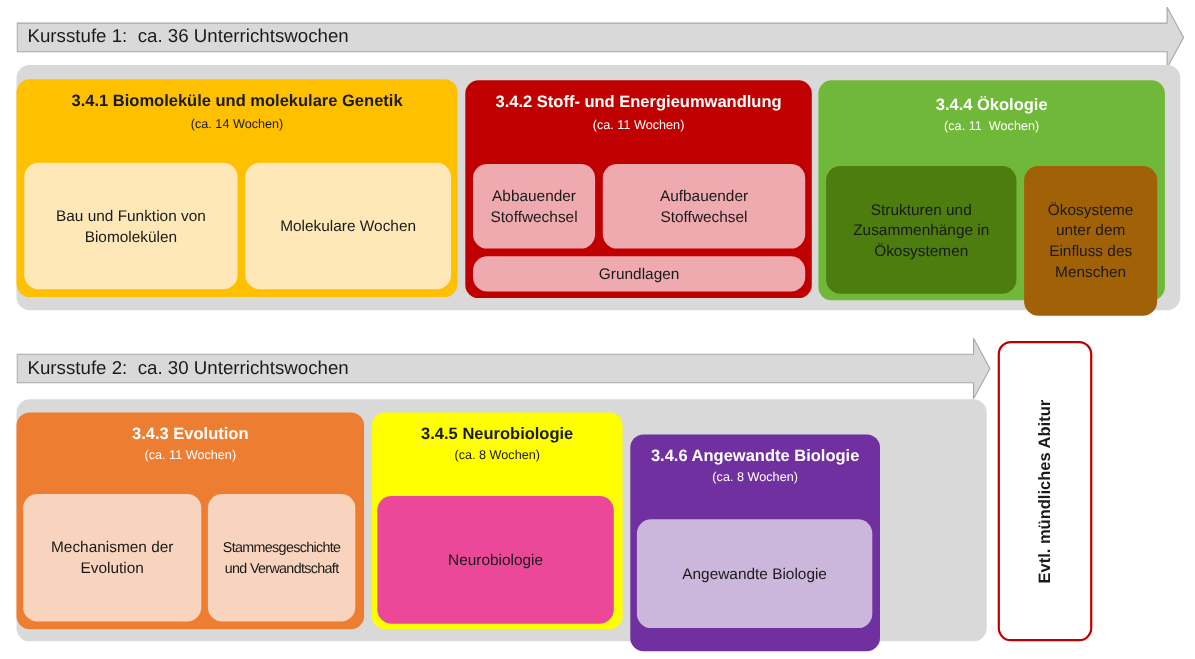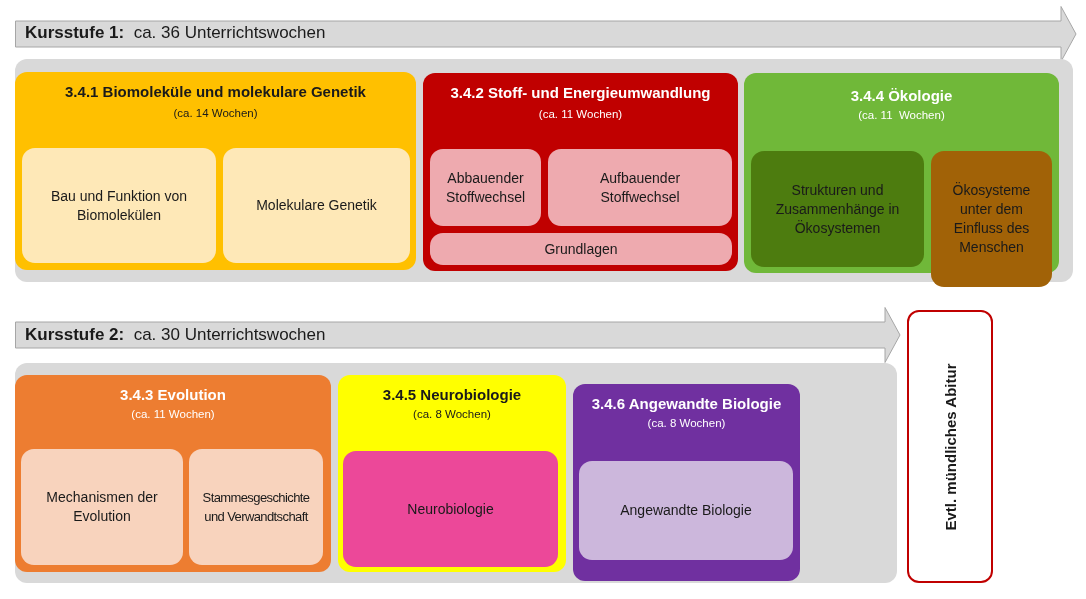--- a/index.html
+++ b/index.html
@@ -1,21 +1,21 @@
 <!DOCTYPE html>
 <html><head>
 <meta charset="utf-8">
 <style>
   html, body { margin:0; padding:0; background:#ffffff; }
   body { width:1086px; height:599px; position:relative; overflow:hidden;
          font-family:"Liberation Sans", "DejaVu Sans", sans-serif; color:#1a1a1a; }
   .arrow { position:absolute; }
   .arrow svg { position:absolute; left:0; top:0; }
   .arrow-label { position:absolute; left:10px; font-size:17px; white-space:nowrap; }
-  .arrow-label b { font-weight:bold; }
+  .arrow-label b { font-weight:normal; }
   .stage-bg { position:absolute; background:#d9d9d9; border-radius:12px; }
   .module { position:absolute; border-radius:12px; }
   .mod-title { position:absolute; left:0; right:0; text-align:center; font-weight:bold; font-size:15px; }
   .mod-sub { position:absolute; left:0; right:0; text-align:center; font-size:11.5px; }
   .topic { position:absolute; border-radius:13px; display:flex; align-items:center; justify-content:center;
            text-align:center; font-size:14px; line-height:19px; padding:0 4px; box-sizing:border-box; }
   .abitur { position:absolute; left:907px; top:310px; width:86px; height:273px; box-sizing:border-box;
             border:2px solid #c00000; border-radius:12px; background:#fff; }
   .abitur-text { position:absolute; left:50%; top:50%; transform:translate(-50%,-50%) rotate(-90deg);
                  white-space:nowrap; font-weight:bold; font-size:15px; }
@@ -35,21 +35,21 @@
 
 <div class="stage-bg" style="left:15px;top:59px;width:1058px;height:223px;"></div>
 
 <div class="module" style="left:15px;top:72px;width:401px;height:198px;background:#ffc000;">
   <div class="mod-title" style="top:11px;color:#1a1a1a;">3.4.1 Biomoleküle und molekulare Genetik</div>
   <div class="mod-sub" style="top:35px;color:#1a1a1a;">(ca. 14 Wochen)</div>
   <div class="topic" style="left:7px;top:76px;width:194px;height:115px;background:#fee8b7;">
     <span style="max-width:170px;">Bau und Funktion von Biomolekülen</span>
   </div>
   <div class="topic" style="left:208px;top:76px;width:187px;height:115px;background:#fee8b7;">
-    <span>Molekulare Genetik</span>
+    <span>Molekulare Wochen</span>
   </div>
 </div>
 
 <div class="module" style="left:423px;top:73px;width:315px;height:198px;background:#c00000;">
   <div class="mod-title" style="top:11px;color:#ffffff;">3.4.2 Stoff- und Energieumwandlung</div>
   <div class="mod-sub" style="top:35px;color:#ffffff;">(ca. 11 Wochen)</div>
   <div class="topic" style="left:7px;top:76px;width:111px;height:77px;background:#eeaaaf;">
     <span style="max-width:100px;">Abbauender Stoffwechsel</span>
   </div>
   <div class="topic" style="left:125px;top:76px;width:184px;height:77px;background:#eeaaaf;">
@@ -95,21 +95,21 @@
 </div>
 
 <div class="module" style="left:338px;top:375px;width:228px;height:197px;background:#ffff00;">
   <div class="mod-title" style="top:11px;color:#1a1a1a;">3.4.5 Neurobiologie</div>
   <div class="mod-sub" style="top:33px;color:#1a1a1a;">(ca. 8 Wochen)</div>
   <div class="topic" style="left:5px;top:76px;width:215px;height:116px;background:#ec4899;">
     <span>Neurobiologie</span>
   </div>
 </div>
 
-<div class="module" style="left:573px;top:384px;width:227px;height:197px;background:#7030a0;">
+<div class="module" style="left:573px;top:395px;width:227px;height:197px;background:#7030a0;">
   <div class="mod-title" style="top:11px;color:#ffffff;">3.4.6 Angewandte Biologie</div>
   <div class="mod-sub" style="top:33px;color:#ffffff;">(ca. 8 Wochen)</div>
   <div class="topic" style="left:6px;top:77px;width:214px;height:99px;background:#ccb7dc;">
     <span>Angewandte Biologie</span>
   </div>
 </div>
 
 <div class="abitur">
   <div class="abitur-text">Evtl. mündliches Abitur</div>
 </div>

